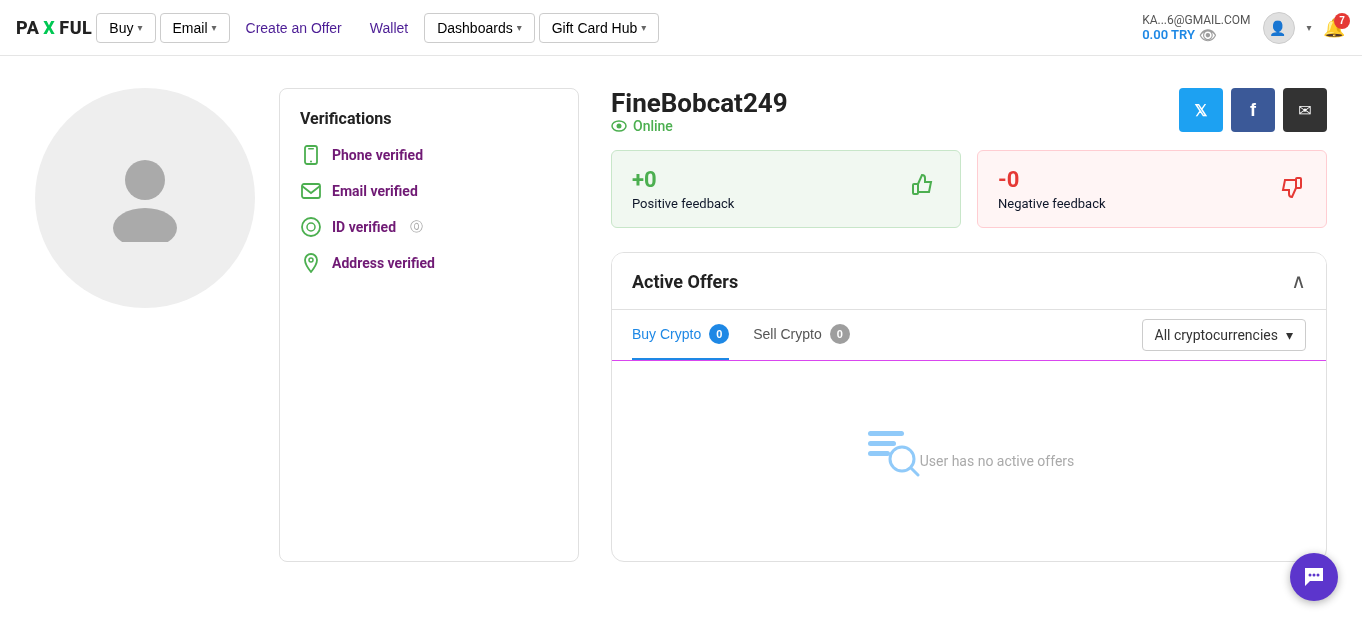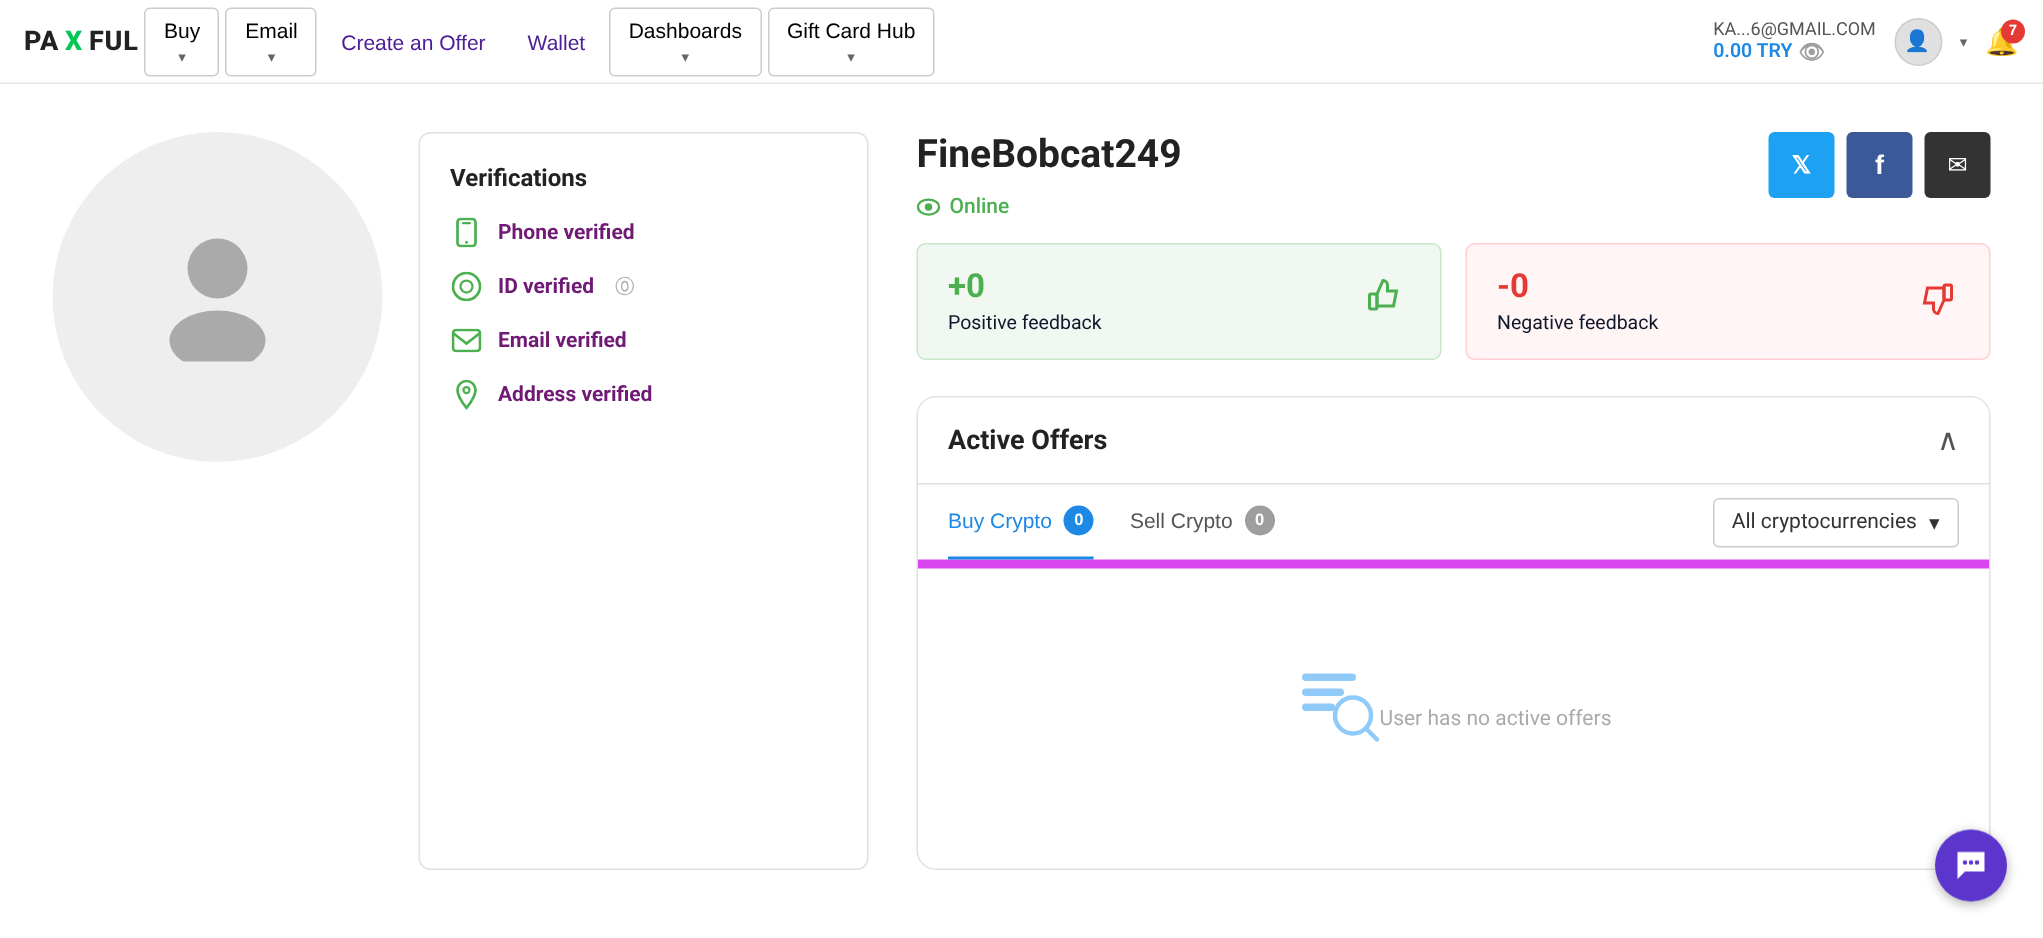--- a/index.html
+++ b/index.html
@@ -19,21 +19,20 @@
       display: flex;
       align-items: center;
       gap: 4px;
       padding: 6px 12px;
       border: 1px solid #ccc;
       border-radius: 4px;
       background: #fff;
       cursor: pointer;
       font-size: 14px;
       font-weight: 500;
-      flex-direction: column;
     }
     .nav-btn .chevron { font-size: 10px; color: #666; }
     .nav-link {
       padding: 6px 12px;
       background: none;
       border: none;
       cursor: pointer;
       font-size: 14px;
       font-weight: 500;
       color: #4c1d95;
@@ -100,21 +99,21 @@
     .v-icon.email { color: #4caf50; font-size: 16px; }
     .v-icon.id { color: #4caf50; font-size: 17px; }
     .v-icon.address { color: #4caf50; font-size: 17px; }
     .v-text { color: #701a75; font-weight: 700; }
     .v-help { margin-left: 4px; color: #aaa; font-size: 13px; cursor: pointer; }
 
     
     .right-panel { flex: 1; }
 
     .profile-header { display: flex; justify-content: space-between; align-items: flex-start; margin-bottom: 16px; }
-    .profile-name { font-size: 26px; font-weight: 700; color: #222; margin-bottom: 12px; }
+    .profile-name { font-size: 26px; font-weight: 700; color: #222; margin-bottom: 0; }
     .online-badge { display: flex; align-items: center; gap: 6px; color: #4caf50; font-size: 14px; font-weight: 500; }
 
     .social-buttons { display: flex; gap: 8px; }
     .social-btn {
       width: 44px; height: 44px; border-radius: 4px; border: none;
       display: flex; align-items: center; justify-content: center;
       cursor: pointer; font-size: 18px; color: #fff;
     }
     .social-btn.twitter { background: #1da1f2; }
     .social-btn.facebook { background: #3b5998; }
@@ -143,21 +142,21 @@
       overflow: hidden;
     }
     .offers-header {
       display: flex; justify-content: space-between; align-items: center;
       padding: 16px 20px; border-bottom: 1px solid #e0e0e0;
       background: #fff;
     }
     .offers-title { font-size: 18px; font-weight: 700; color: #222; }
     .offers-collapse { font-size: 20px; color: #555; cursor: pointer; background: none; border: none; }
 
-    .offers-tabs { display: flex; align-items: center; padding: 0 20px; border-bottom: 6px solid #d946ef; gap: 0; }
+    .offers-tabs { display: flex; align-items: center; padding: 0 20px; border-bottom: 1px solid #d946ef; gap: 0; }
     .tab-item {
       padding: 14px 0; margin-right: 24px;
       font-size: 14px; font-weight: 500; color: #555;
       cursor: pointer; border-bottom: 2px solid transparent;
       display: flex; align-items: center; gap: 8px;
       background: none; border-left: none; border-right: none; border-top: none;
     }
     .tab-item.active { color: #1e88e5; border-bottom: 2px solid #1e88e5; }
     .tab-badge {
       background: #1e88e5; color: #fff;
@@ -270,38 +269,38 @@
           <svg width="18" height="20" viewBox="0 0 18 20" fill="none">
             <rect x="3" y="1" width="12" height="18" rx="2" stroke="#4caf50" stroke-width="1.8"></rect>
             <rect x="6" y="3" width="6" height="1.5" rx="0.75" fill="#4caf50"></rect>
             <circle cx="9" cy="16.5" r="1" fill="#4caf50"></circle>
           </svg>
         </div>
         <span class="v-text">Phone verified</span>
       </div>
 
       <div class="verification-item">
+        <div class="v-icon email">
+          <svg width="20" height="16" viewBox="0 0 20 16" fill="none">
+            <rect x="1" y="1" width="18" height="14" rx="2" stroke="#4caf50" stroke-width="1.8"></rect>
+            <path d="M1 3l9 7 9-7" stroke="#4caf50" stroke-width="1.8"></path>
+          </svg>
+        </div>
+        <span class="v-text">Email verified</span>
+      </div>
+
+      <div class="verification-item">
         <div class="v-icon id">
           <svg width="20" height="20" viewBox="0 0 20 20" fill="none">
             <circle cx="10" cy="10" r="9" stroke="#4caf50" stroke-width="1.8"></circle>
             <circle cx="10" cy="10" r="4" stroke="#4caf50" stroke-width="1.5"></circle>
           </svg>
         </div>
         <span class="v-text">ID verified</span>
         <span class="v-help">⓪</span>
-      </div>
-
-      <div class="verification-item">
-        <div class="v-icon email">
-          <svg width="20" height="16" viewBox="0 0 20 16" fill="none">
-            <rect x="1" y="1" width="18" height="14" rx="2" stroke="#4caf50" stroke-width="1.8"></rect>
-            <path d="M1 3l9 7 9-7" stroke="#4caf50" stroke-width="1.8"></path>
-          </svg>
-        </div>
-        <span class="v-text">Email verified</span>
       </div>
 
       <div class="verification-item">
         <div class="v-icon address">
           <svg width="16" height="20" viewBox="0 0 16 20" fill="none">
             <path d="M8 1C4.69 1 2 3.69 2 7c0 4.5 6 12 6 12s6-7.5 6-12c0-3.31-2.69-6-6-6z" stroke="#4caf50" stroke-width="1.8"></path>
             <circle cx="8" cy="7" r="2" stroke="#4caf50" stroke-width="1.5"></circle>
           </svg>
         </div>
         <span class="v-text">Address verified</span>

